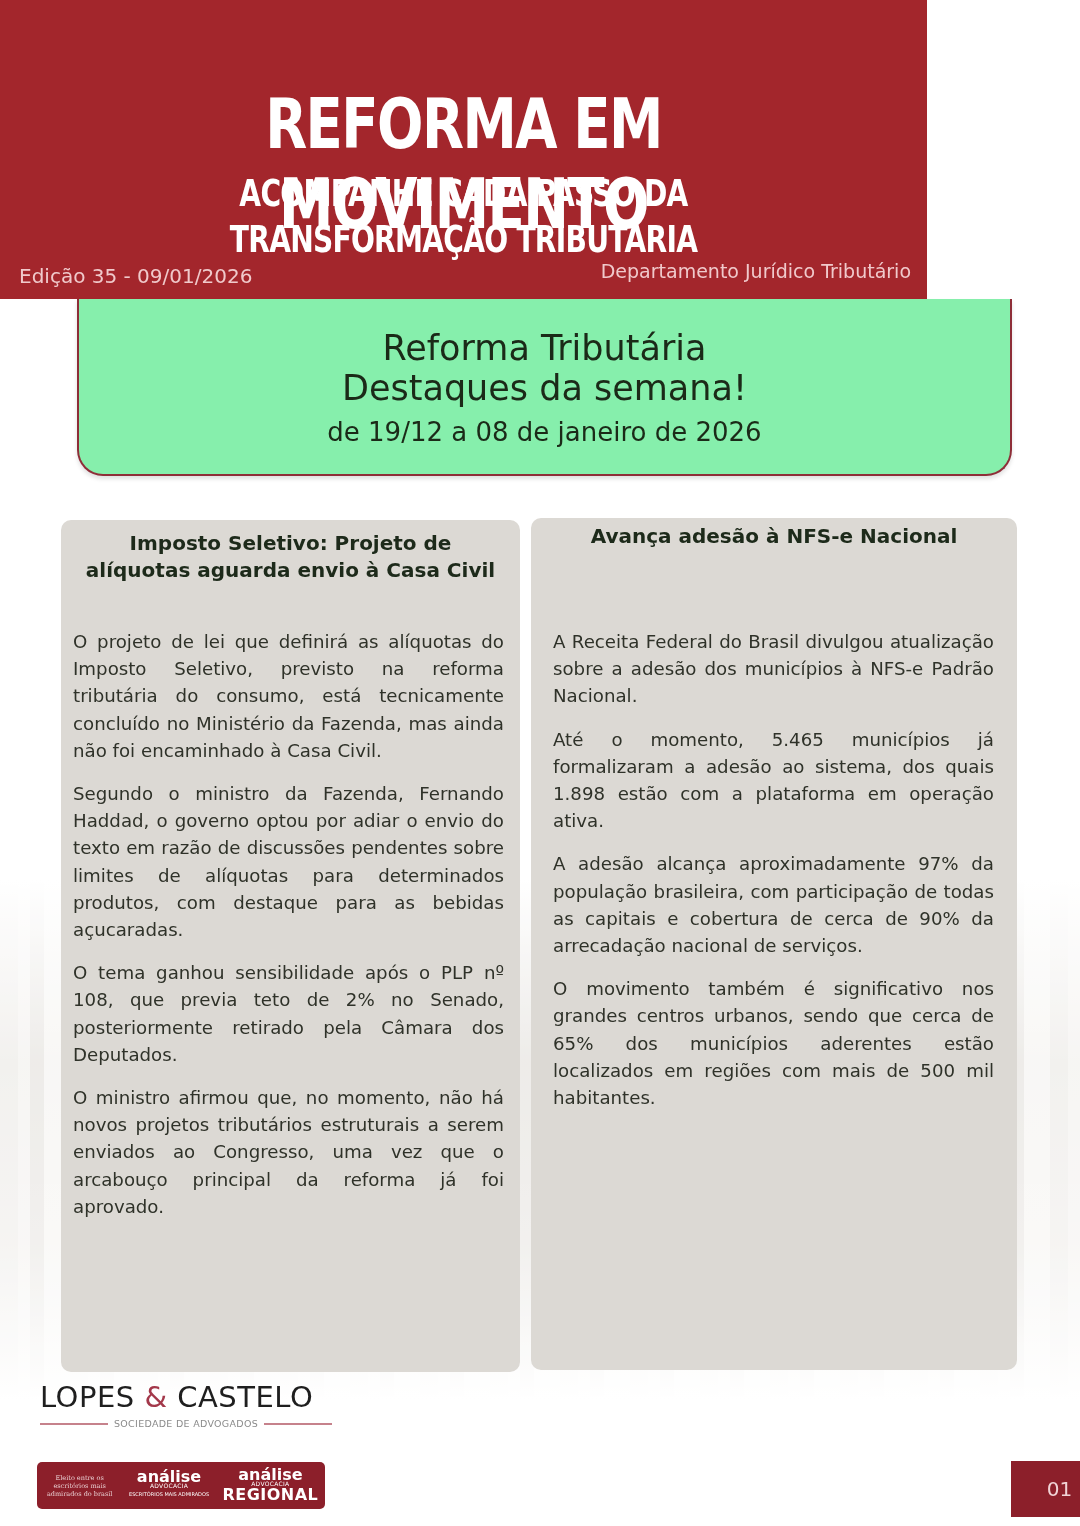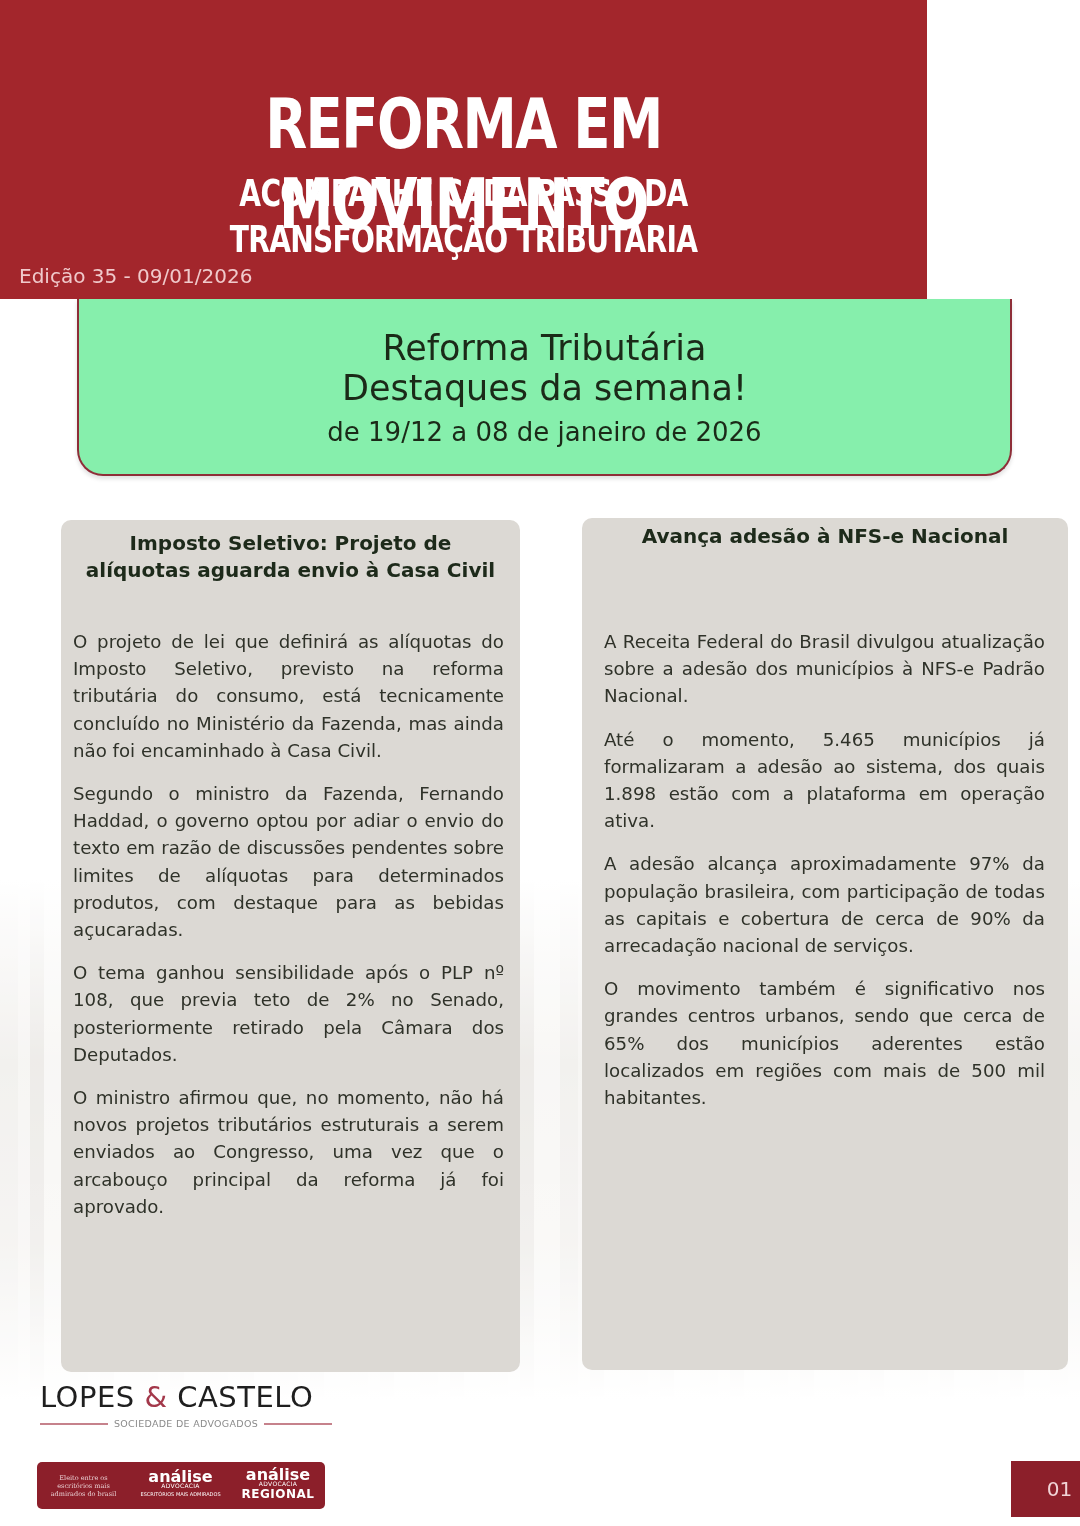--- a/index.html
+++ b/index.html
@@ -53,21 +53,21 @@
   .hero-l1 { position: absolute; left: 0; right: 0; top: 28px; font-size: 35px; line-height: 42px; }
   .hero-l2 { position: absolute; left: 0; right: 0; top: 68px; font-size: 35px; line-height: 42px; }
   .hero-l3 { position: absolute; left: 0; right: 0; top: 117px; font-size: 26px; line-height: 32px; }
 
   .col {
     position: absolute; top: 520px; height: 852px;
     background: #dcd9d4; border-radius: 10px;
     font-family: "DejaVu Sans", sans-serif;
   }
   .col-left { left: 61px; width: 459px; }
-  .col-right { left: 582px; width: 486px; top: 518px; height: 852px; }
+  .col-right { left: 531px; width: 486px; top: 518px; height: 852px; }
   .col-title {
     position: absolute; left: 0; right: 0; text-align: center;
     font-weight: 700; color: #1d2a1a; font-size: 20px; line-height: 27px;
   }
   .col-left .col-title { top: 10px; padding: 0 14px; }
   .col-right .col-title { top: 5px; }
   .col-body {
     position: absolute; color: #2f3229; font-size: 18.2px; line-height: 27.2px;
     text-align: justify;
   }
@@ -88,37 +88,38 @@
   .badge {
     position: absolute; left: 37px; top: 1462px; width: 288px; height: 47px;
     background: #8c1f2a; border-radius: 5px; display: flex; align-items: center;
     justify-content: space-around; color: #f5e6e7; font-family: "DejaVu Serif", serif;
   }
   .badge-text { font-size: 6.5px; line-height: 8px; text-align: center; width: 72px; color: #e9cfd2; }
   .badge-logo { text-align: center; font-family: "DejaVu Sans", sans-serif; color: #ffffff; line-height: 9px; }
   .badge-logo .b1 { font-size: 16px; font-weight: 700; }
   .badge-logo .b2 { font-size: 6px; letter-spacing: 0.3px; }
   .badge-logo .b3 { font-size: 5px; }
-  .badge-logo .b4 { font-size: 12px; font-weight: 700; letter-spacing: 0.5px; line-height: 13px; }
+  .badge-logo .b4 { font-size: 16px; font-weight: 700; letter-spacing: 0.5px; line-height: 13px; }
 
   .page-num {
     position: absolute; left: 1011px; top: 1461px; width: 69px; height: 56px;
     background: #8c1f2a; color: #f1d3d6; font-size: 20px; text-align: center;
     line-height: 56px; font-family: "DejaVu Sans", sans-serif; padding-left: 28px;
   }
 </style>
 </head>
 <body>
 
 <div class="bg-city"></div>
 
 <header class="header">
   <h1 class="title">REFORMA EM MOVIMENTO</h1>
   <h2 class="subtitle">ACOMPANHE CADA PASSO DA TRANSFORMAÇÃO TRIBUTÁRIA</h2>
   <div class="edition">Edição 35 - 09/01/2026</div>
+  <div class="dept">Departamento Jurídico Tributário</div>
 </header>
 
 <section class="hero-card">
   <div class="hero-l1">Reforma Tributária</div>
   <div class="hero-l2">Destaques da semana!</div>
   <div class="hero-l3">de 19/12 a 08 de janeiro de 2026</div>
 </section>
 
 <article class="col col-left">
   <h3 class="col-title">Imposto Seletivo: Projeto de alíquotas aguarda envio à Casa Civil</h3>

